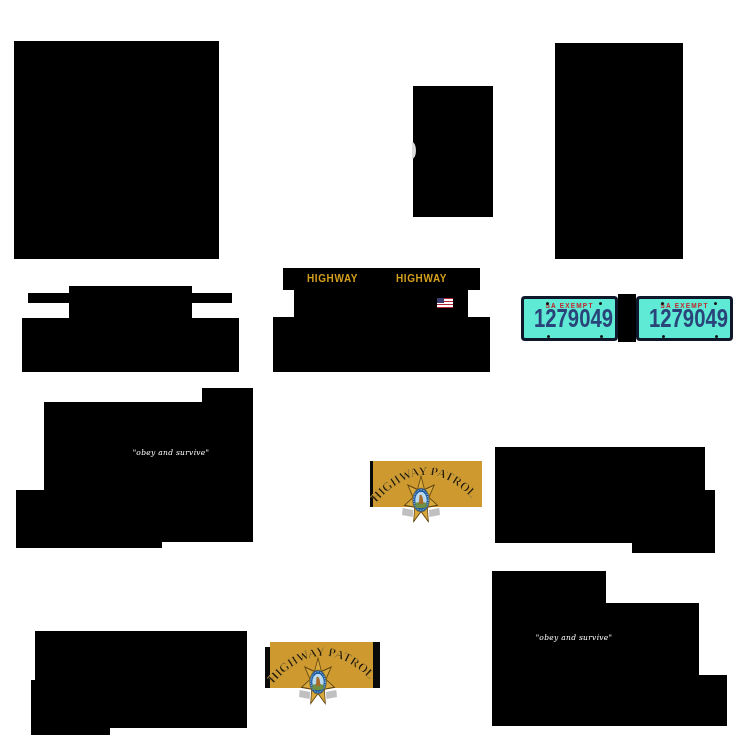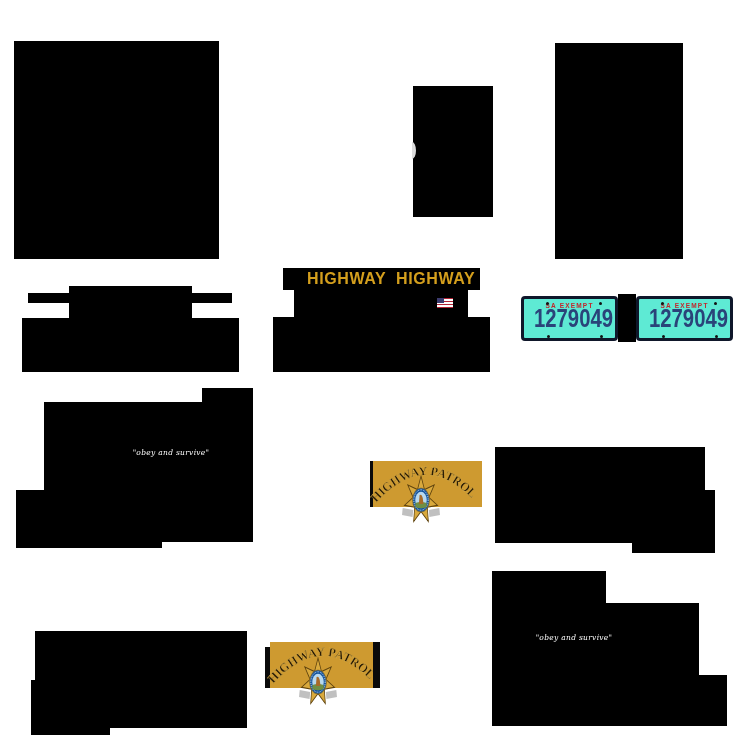--- a/index.html
+++ b/index.html
@@ -1,21 +1,21 @@
 <!DOCTYPE html>
 <html style="--gold-text: #d49f1d; --decal-gold: #ce9a30; --plate-red: #c1272d; --plate-navy: #2a4379; --flag-red: #b22234; --flag-blue: #3c3b6e;"><head>
 <meta charset="utf-8">
 <style>
   html,body{margin:0;padding:0;background:#fff;}
   #sheet{position:relative;width:750px;height:750px;background:#fff;overflow:hidden;
          font-family:"Liberation Sans",sans-serif;}
   .black-rect{position:absolute;background:#000;}
   
   .banner-word{position:absolute;color:var(--gold-text,#d49f1d);font-weight:bold;
-               font-size:16px;letter-spacing:0.6px;line-height:12px;}
+               font-size:10px;letter-spacing:0.6px;line-height:12px;}
   
   .flag{position:absolute;left:437px;top:298px;width:16px;height:10px;
         background:repeating-linear-gradient(to bottom,var(--flag-red,#b22234) 0 .77px,#fff .77px 1.54px);}
   .flag .canton{position:absolute;left:0;top:0;width:7px;height:5.4px;background:var(--flag-blue,#3c3b6e);}
   
   .plate{position:absolute;top:296px;width:97px;height:45px;box-sizing:border-box;
          background:#5eead4;border:3px solid #0f172a;border-radius:4px;}
   .plate-header{position:absolute;top:2.5px;left:0;right:0;text-align:center;
                 color:var(--plate-red,#c1272d);font-weight:bold;font-size:6.5px;letter-spacing:1.2px;}
   .plate-number{position:absolute;top:4px;left:0;right:0;text-align:center;

